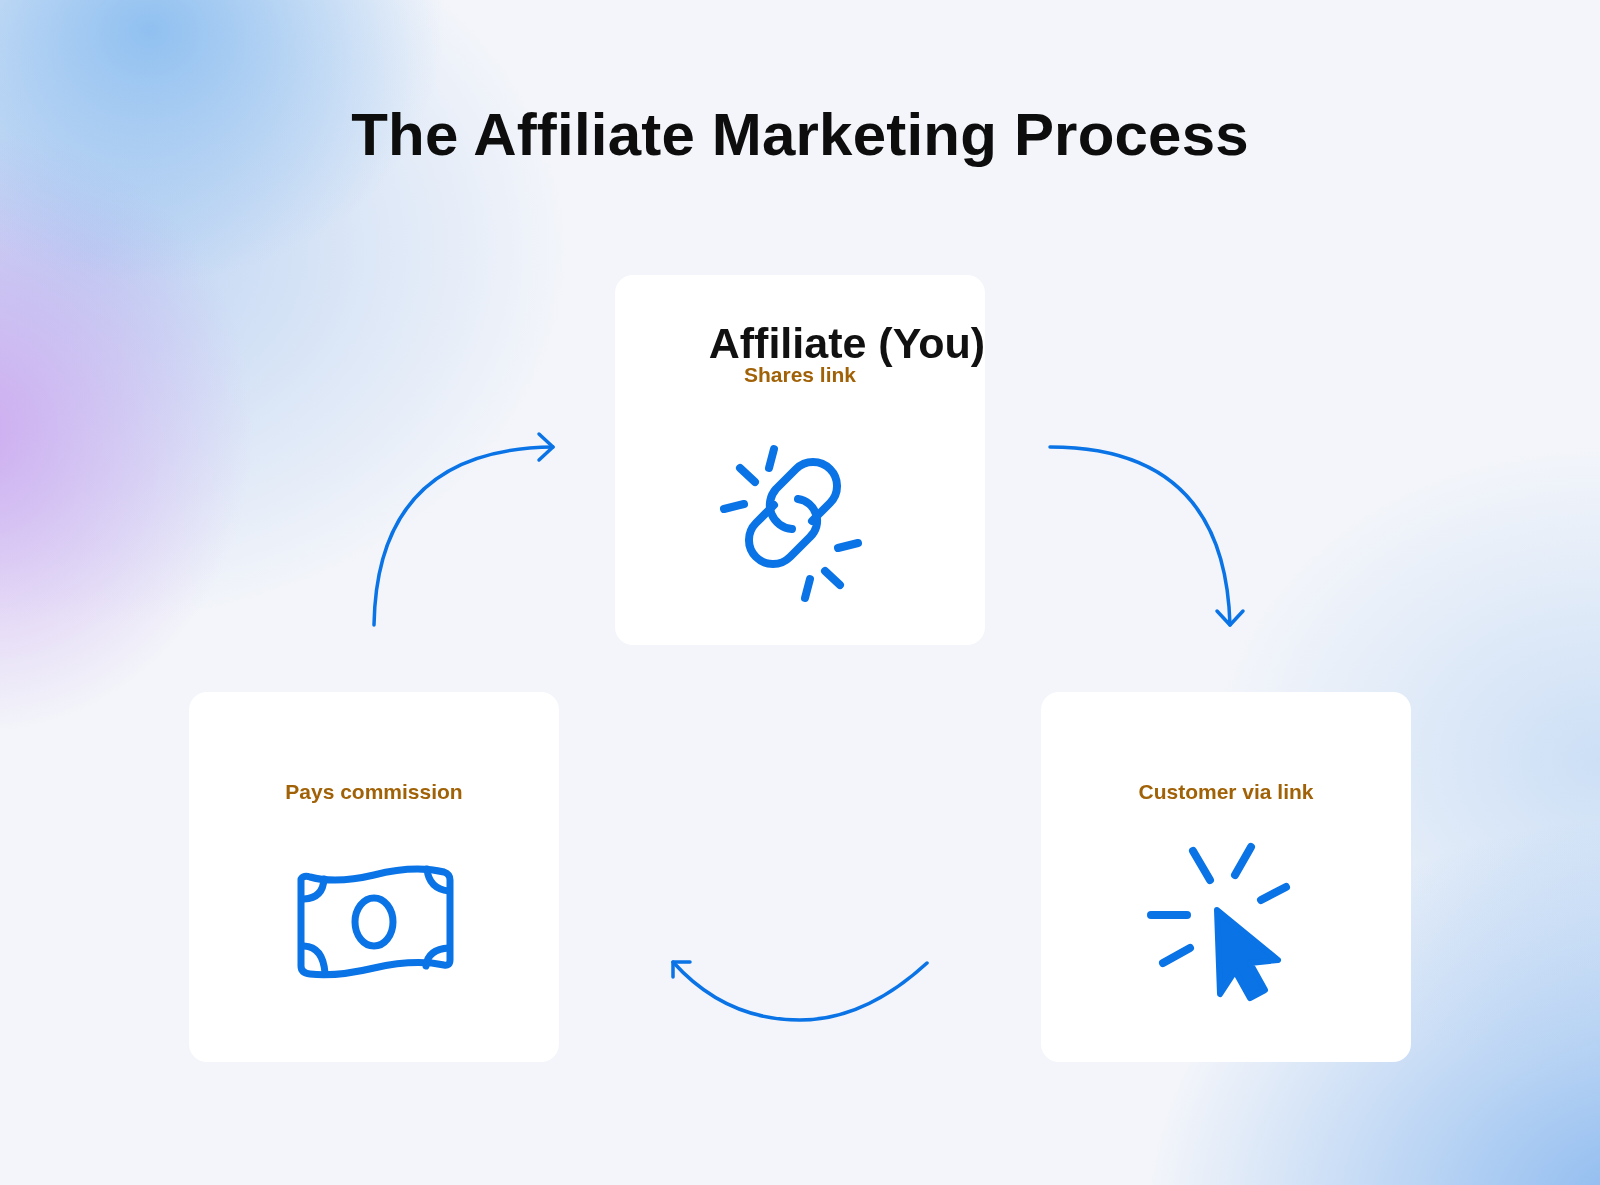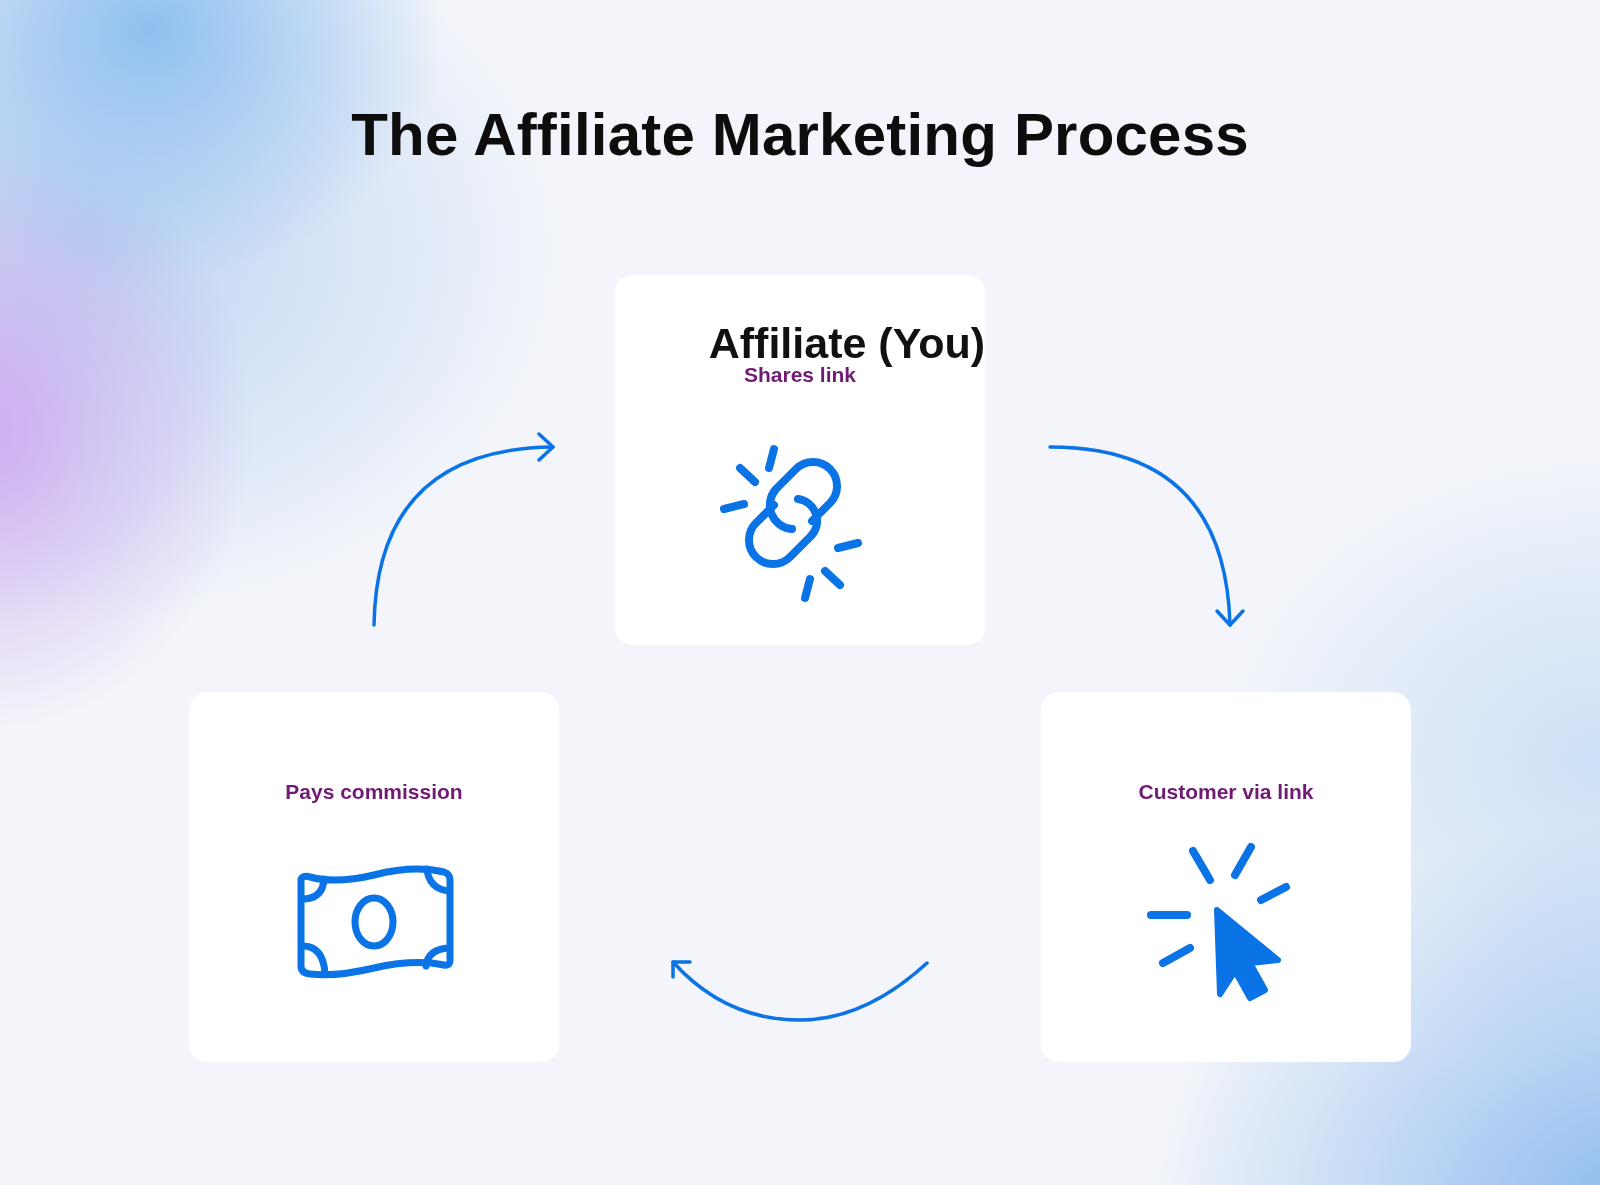--- a/index.html
+++ b/index.html
@@ -26,21 +26,21 @@
   .card {
     position: absolute; width: 370px; height: 370px;
     background: #ffffff; border-radius: 18px;
   }
   .card-title {
     position: absolute; left: 0; right: 0; top: 44px;
     text-align: right; font-size: 43px; font-weight: 700; color: #111;
   }
   .card-sub {
     position: absolute; left: 0; right: 0; top: 88px;
-    text-align: center; font-size: 21px; font-weight: 700; color: #701a75;
+    text-align: center; font-size: 21px; font-weight: 700; color: #a16207;
   }
   .card-icon { position: absolute; left: 85px; top: 150px; width: 200px; height: 200px; }
   .arrow { position: absolute; }
 </style>
 </head>
 <body>
 
 <div class="bg"></div>
 
 <div class="title">The Affiliate Marketing Process</div>

